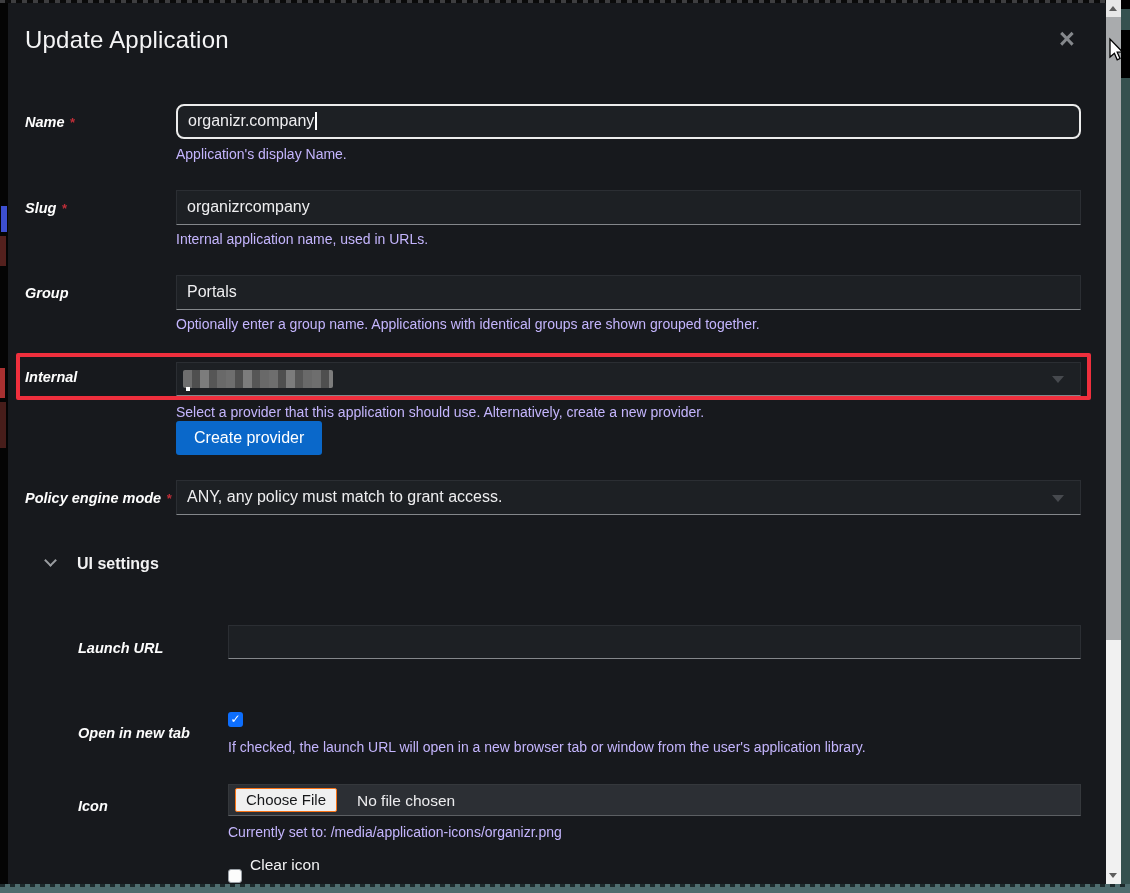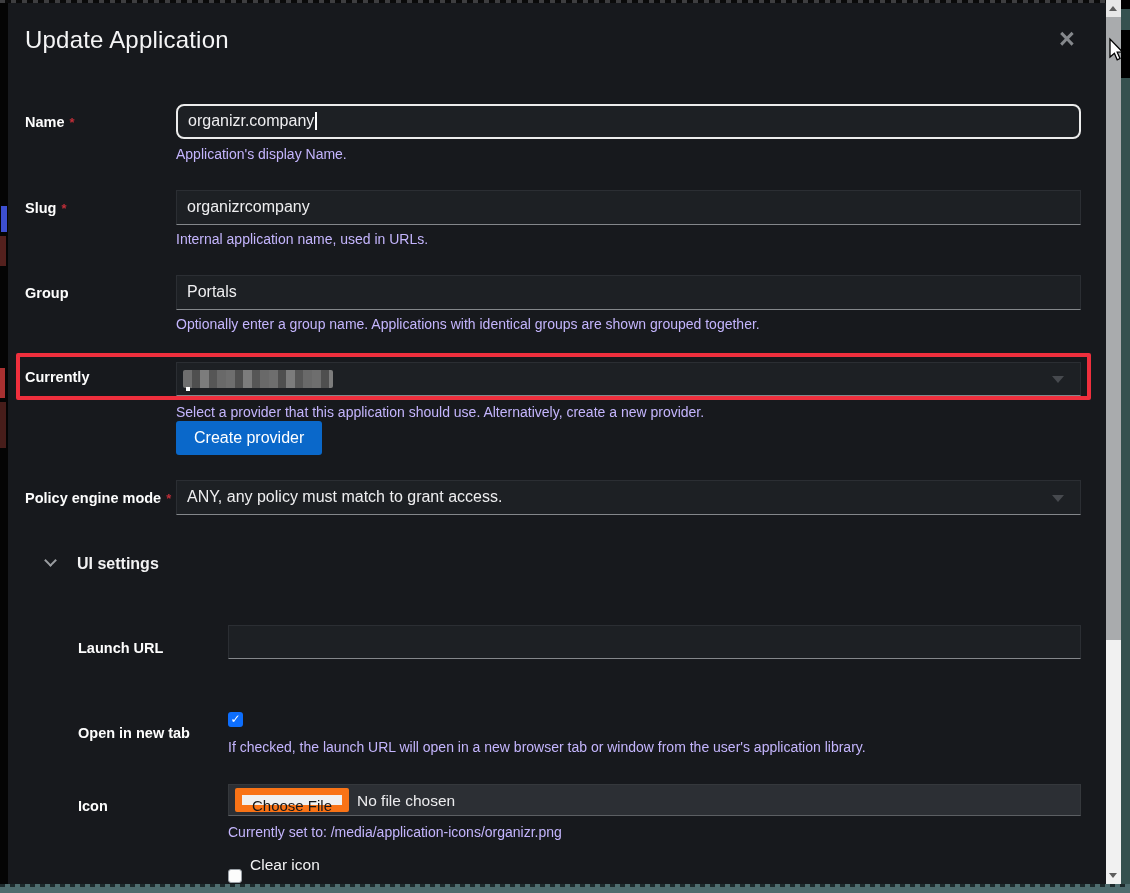--- a/index.html
+++ b/index.html
@@ -8,21 +8,21 @@
     position:relative; width:1130px; height:893px; overflow:hidden;
     background:#050505; font-family:"Liberation Sans", sans-serif;
   }
   .abs { position:absolute; }
   
   .modal { left:8px; top:3px; width:1098px; height:881px; background:#17191d; }
   .modal-title { left:25px; top:26px; font-size:24px; font-weight:500; color:#f4f4f5; letter-spacing:.2px; }
   .close-x { left:1052px; top:24px; width:30px; height:30px; font-size:27px; font-weight:bold;
              color:#85888c; text-align:center; line-height:30px; cursor:default; }
   
-  .lbl { left:25px; width:150px; font-size:14.5px; font-weight:bold; color:#fdfdfd; }
+  .lbl { left:25px; width:150px; font-size:14.5px; font-weight:bold; color:#fdfdfd;font-style:italic; }
   .lbl.nested { left:78px;margin-top:6px; }
   .req { color:#bf2e38; font-weight:bold; margin-left:5px; font-size:13px; }
   
   .ctl { left:176px; width:905px; height:35px; background:#1d2024;
          border:1px solid #2b2e33; border-bottom:1px solid #84878b;
          color:#eeeef0; font-size:16px; line-height:32px; padding:0 10px; }
   .ctl.nested { left:228px; width:853px; }
   .ctl.focused { border:2px solid #ececec; border-radius:8px; line-height:30px; }
   .caret { display:inline-block; width:2px; height:18px; background:#fff; vertical-align:-4px; margin-left:1px; }
   .tri-down { width:0; height:0; border-left:6px solid transparent; border-right:6px solid transparent;
@@ -46,21 +46,21 @@
   .section-title { display:inline-block; font-size:16px; color:#f2f2f3; }
   
   .cb { width:15px; height:15px; border-radius:3px; }
   .cb.checked { background:#0d6efd; color:#fff; font-size:12px; font-weight:bold;
                 text-align:center; line-height:15px; font-family:"DejaVu Sans", sans-serif; }
   .cb.unchecked { background:#fcfcfc; border:1px solid #9aa0a6; }
   
   .file-strip { left:228px; top:784px; width:853px; height:32px; background:#2c2f34;
                 border:1px solid #35383c; border-bottom-color:#5c5f63; }
   .file-btn { position:absolute; left:6px; top:3px; height:24px; padding:0 10px; background:#f0f0f0;
-              border:7px solid #f97316; border-radius:2px; color:#161719; font-size:15px; line-height:22px; }
+              border:1px solid #f97316; border-radius:2px; color:#161719; font-size:15px; line-height:22px; }
   .file-status { position:absolute; left:128px; top:4px; color:#ececee; font-size:15.5px; line-height:24px; }
   
   .ants-top { left:0; top:0; width:1106px; height:3px; z-index:6;
               background:repeating-linear-gradient(90deg,#3e3e40 0 5px,#0a0a0a 5px 11px); }
   .left-strip { left:0; top:0; width:8px; height:893px; background:#040404; z-index:3; }
   .bottom-strip { left:0; top:884px; width:1130px; height:9px; background:#4e6c6e; z-index:5; }
   .bottom-strip::before { content:""; position:absolute; left:0; top:0; width:100%; height:3px;
               background:repeating-linear-gradient(90deg,#1d2a2c 0 5px,transparent 5px 10px); }
   .right-strip { left:1121px; top:0; width:9px; height:893px; background:#35514f; z-index:4; }
   
@@ -88,21 +88,21 @@
   <div class="abs help" style="top:146px">Application's display Name.</div>
 
   <div class="abs lbl" style="top:200px"><span>Slug</span><span class="req">*</span></div>
   <div class="abs ctl" style="top:190px"><span>organizrcompany</span></div>
   <div class="abs help" style="top:231px">Internal application name, used in URLs.</div>
 
   <div class="abs lbl" style="top:285px">Group</div>
   <div class="abs ctl" style="top:275px"><span>Portals</span></div>
   <div class="abs help" style="top:316px">Optionally enter a group name. Applications with identical groups are shown grouped together.</div>
 
-  <div class="abs lbl" style="top:369px">Currently</div>
+  <div class="abs lbl" style="top:369px">Internal</div>
   <div class="abs ctl" style="top:362px;height:34px">
     <span class="redacted"></span>
     <span class="redact-dot"></span>
     <span class="tri-down"></span>
   </div>
   <div class="abs annotation"></div>
   <div class="abs help" style="top:404px">Select a provider that this application should use. Alternatively, create a new provider.</div>
   <div class="abs btn-primary">Create provider</div>
 
   <div class="abs lbl" style="top:490px"><span>Policy engine mode</span><span class="req">*</span></div>

